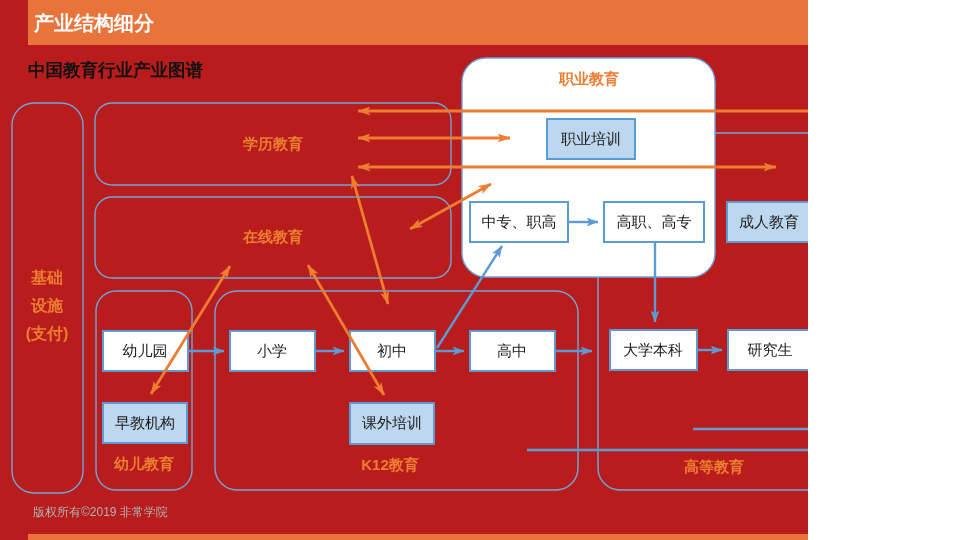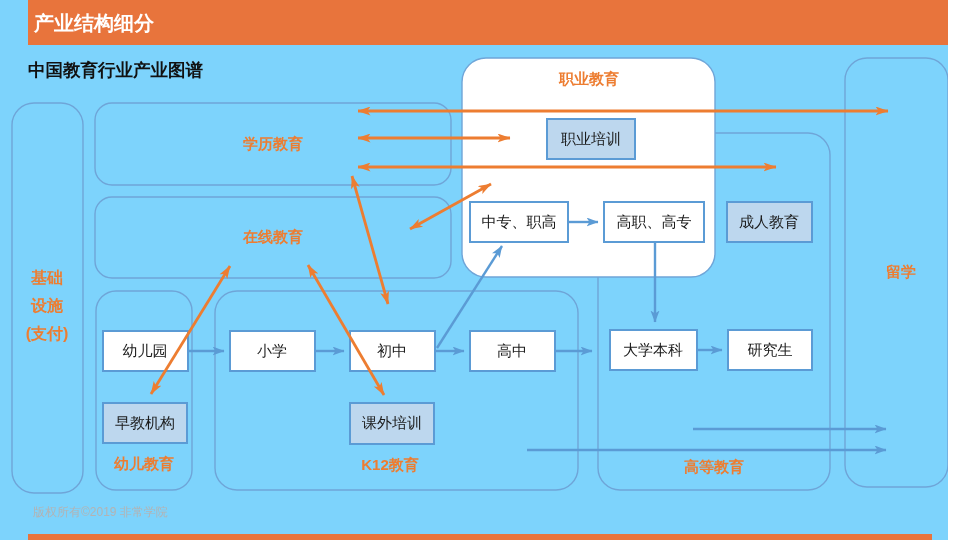--- a/index.html
+++ b/index.html
@@ -1,16 +1,16 @@
 <!DOCTYPE html>
 <html><head>
 <meta charset="utf-8">
 <style>
   html,body{margin:0;padding:0;background:#ffffff;}
-  .stage{position:relative;width:948px;height:540px;background:#7dd3fc;overflow:hidden;
+  .stage{position:relative;width:808px;height:540px;background:#b91c1c;overflow:hidden;
          font-family:"Liberation Sans",sans-serif;}
   svg{display:block;font-family:"Liberation Sans","DejaVu Sans",sans-serif;}
   .header-t{fill:#ffffff;font-size:20px;font-weight:bold;}
   .title-t{fill:#111111;font-size:17.5px;font-weight:bold;}
   .footer-t{fill:#b3b3b3;font-size:12px;}
   .glabel{fill:#ED7D31;font-size:15px;font-weight:bold;text-anchor:middle;}
   .infra-t{fill:#ED7D31;font-size:16px;font-weight:bold;text-anchor:middle;}
   .node-t{fill:#1a1a1a;font-size:15px;text-anchor:middle;}
   .container{fill:none;stroke:#6FA5D8;stroke-width:1.4;}
   .container-filled{fill:#ffffff;stroke:#6FA5D8;stroke-width:1.4;}

